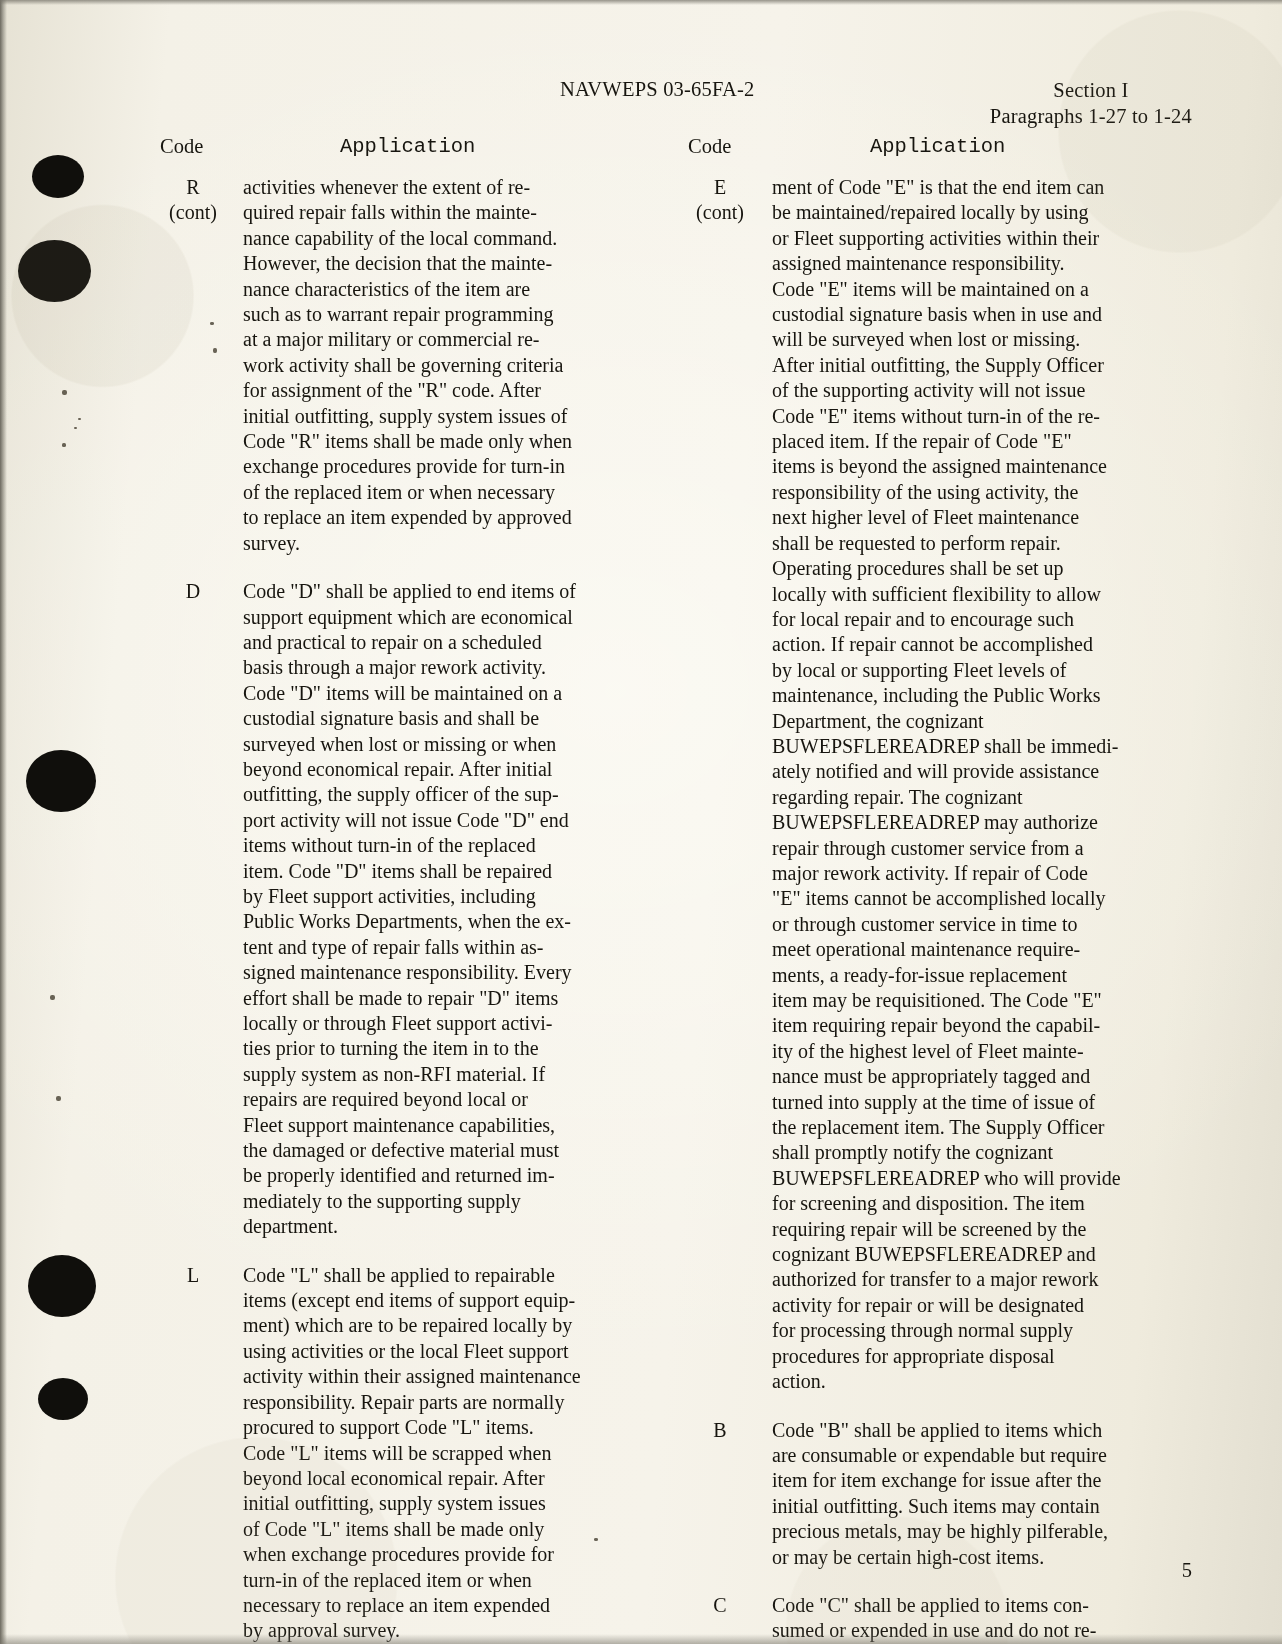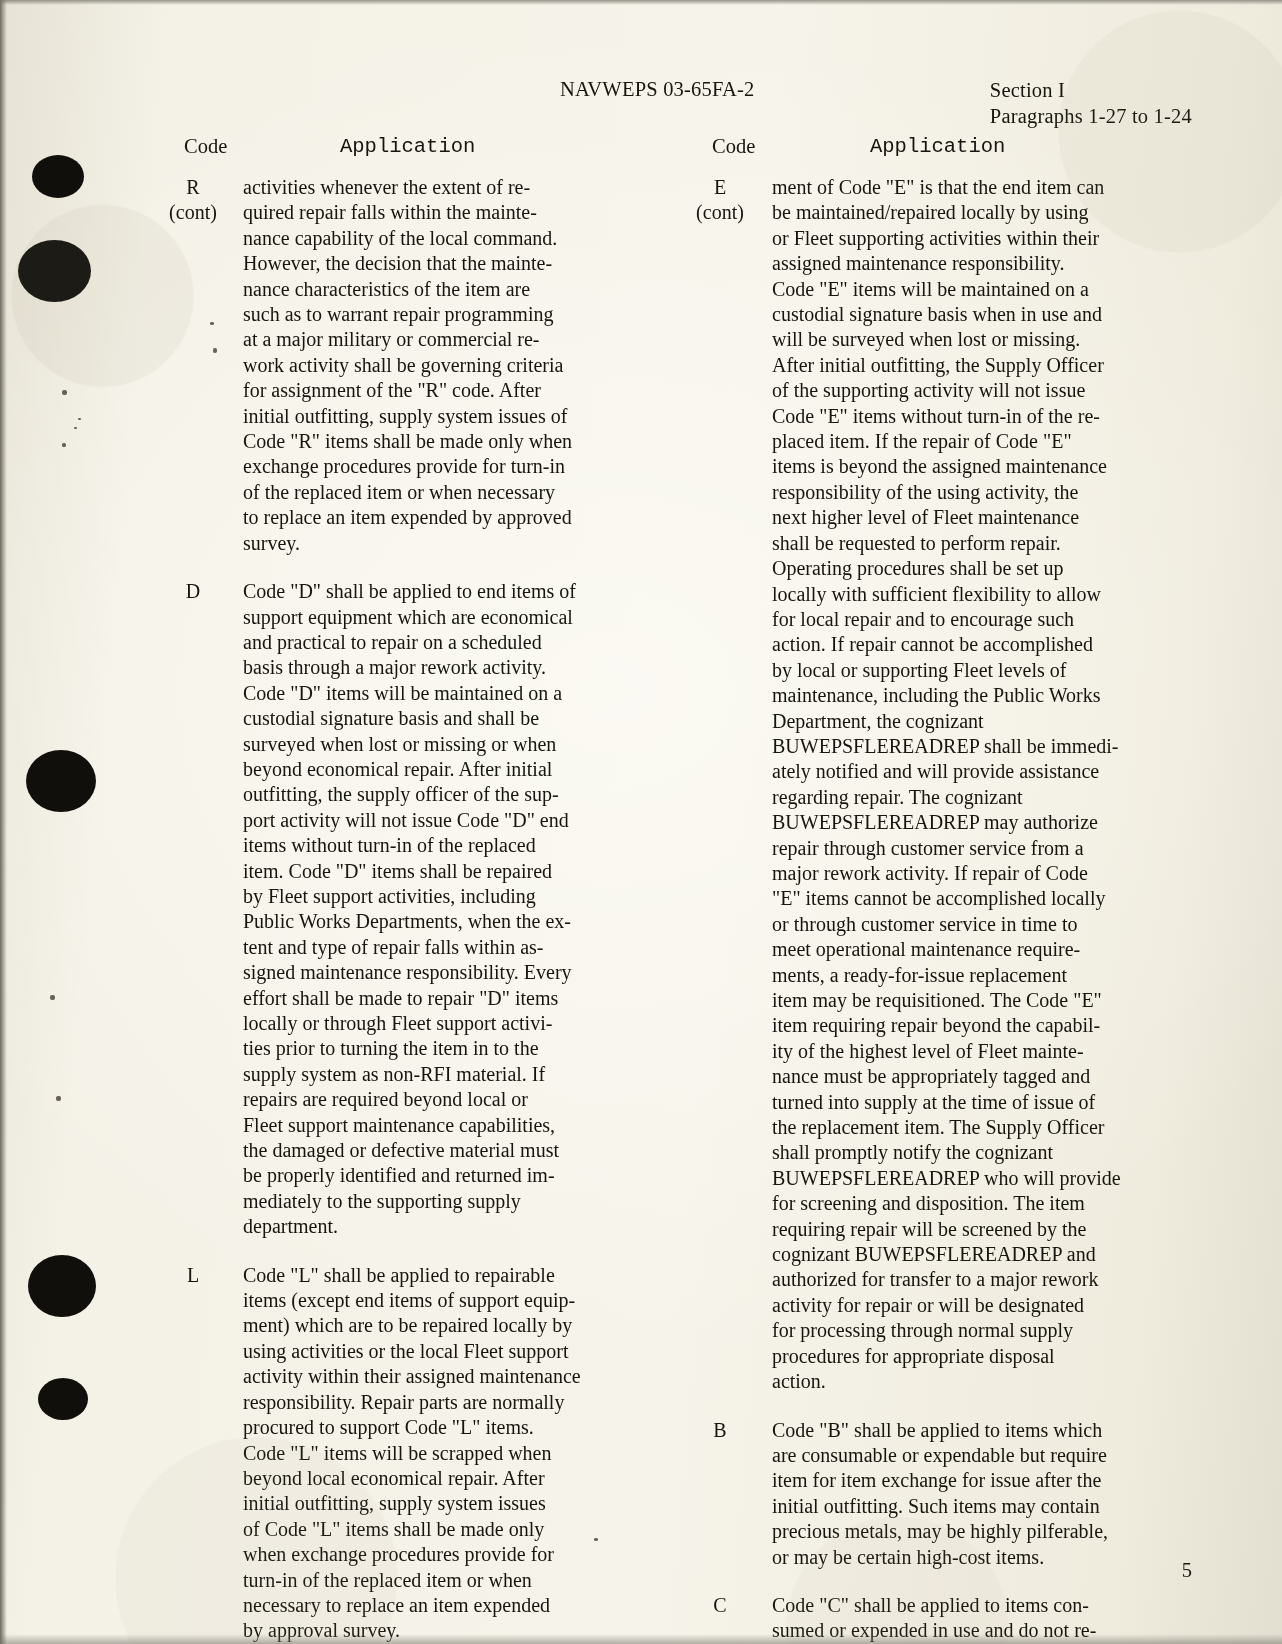--- a/index.html
+++ b/index.html
@@ -85,21 +85,21 @@
   .runhead .doc-no {
     position: absolute;
     left: 410px;
     top: 0;
     white-space: nowrap;
   }
   .runhead .sec {
     position: absolute;
     right: 0;
     top: 0;
-    text-align: left;
+    text-align: center;
     line-height: 1.25;
     white-space: nowrap;
   }
 
   
   .columns {
     position: absolute;
     top: 135px;
     left: 0;
     width: 1282px;
@@ -111,21 +111,21 @@
   .col-left  { left: 150px;  width: 490px; }
   .col-right { left: 675px;  width: 490px; }
 
   .col-head {
     position: relative;
     height: 40px;
     font-size: 20.5px;
   }
   .col-head .h-code {
     position: absolute;
-    left: 10px; top: 0; margin-left: 24px;
+    left: 10px; top: 0;
   }
   .col-head .h-app {
     position: absolute;
     left: 190px; top: 0; font-family: Liberation Mono, monospace;
   }
   
   .col-right .col-head .h-code { left: 13px; }
   .col-right .col-head .h-app  { left: 195px; }
 
   .entry {

